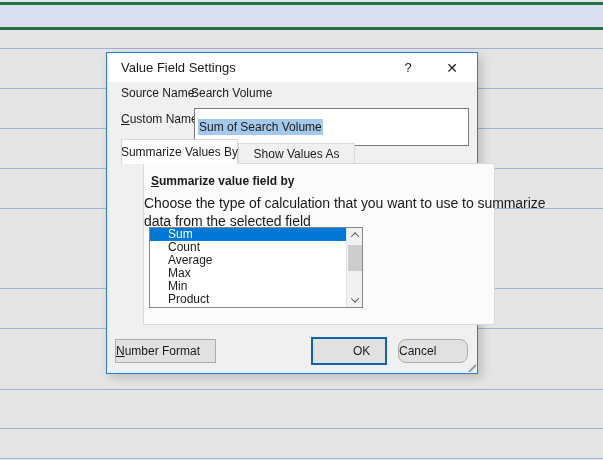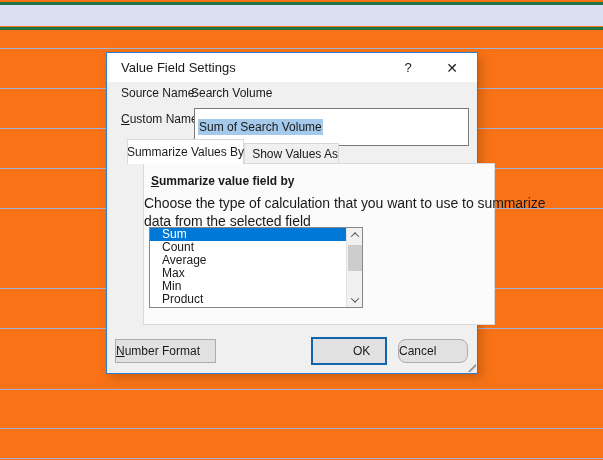--- a/index.html
+++ b/index.html
@@ -16,21 +16,21 @@
     --button-border:#adadad;
     --ok-border:#0f64ad;
     --text-color:#1a1a1a;
     --scroll-track:#f1f1f1;
     --scroll-thumb:#cdcdcd;
     --grip-gray:#9d9d9d;
   }
   *{margin:0;padding:0;box-sizing:border-box;}
   html,body{width:603px;height:460px;overflow:hidden;}
   body{font-family:"Liberation Sans",sans-serif;color:var(--text-color);background:#fff;}
-  #stage{position:relative;width:603px;height:460px;background:#f97316;}
+  #stage{position:relative;width:603px;height:460px;background:#e5e5e5;}
 
   
   .sheet{position:absolute;inset:0;}
   .green-line{position:absolute;left:0;width:603px;height:3px;background:var(--excel-green);}
   .band{position:absolute;left:0;width:603px;background:var(--band-lavender);}
   .gridline{position:absolute;left:0;width:603px;height:1px;background:var(--grid-blue);}
 
   
   .dialog{position:absolute;left:106px;top:52px;width:372px;height:322px;
     background:var(--dialog-bg);border:1px solid var(--dialog-border);
@@ -45,37 +45,37 @@
   .row-label{position:absolute;white-space:nowrap;font-size:12px;}
   .accesskey{text-decoration:underline;}
 
   .name-input{position:absolute;left:87px;top:55px;width:275px;height:38px;background:#fff;
     border:1px solid #7a7a7a;display:flex;align-items:center;padding-left:3px;overflow:hidden;}
   .name-input .sel{background:var(--input-selection);padding:1px 1px;white-space:nowrap;}
 
   
   .tabstrip{position:absolute;left:0;top:86px;width:100%;height:25px;}
   .tab{position:absolute;bottom:0;display:flex;align-items:center;justify-content:center;
-    white-space:nowrap;font-size:12px;margin-left:6px;}
+    white-space:nowrap;font-size:12px;}
   .tab.active{left:14px;width:117px;height:25px;background:#fff;
     border:1px solid #d9d9d9;border-bottom:none;z-index:3;}
-  .tab.inactive{left:131px;width:95px;height:21px;background:var(--dialog-bg);
-    border:1px solid #d9d9d9;border-bottom:none;z-index:1;justify-content:flex-end;}
+  .tab.inactive{left:131px;width:117px;height:21px;background:var(--dialog-bg);
+    border:1px solid #d9d9d9;border-bottom:none;z-index:1;}
 
   .tabpanel{position:absolute;left:9px;top:110px;width:352px;height:162px;
     background:var(--panel-bg);border:1px solid #d9d9d9;z-index:2;margin-left:27px;}
   .section-heading{position:absolute;left:7px;top:10px;font-weight:bold;font-size:12px;white-space:nowrap;}
   .desc{position:absolute;left:0;font-size:14px;letter-spacing:-0.05px;white-space:nowrap;text-align:center;}
   .desc.l1{top:31px;}
   .desc.l2{top:49px;}
 
   
   .listbox{position:absolute;left:5px;top:63px;width:214px;height:81px;background:#fff;
     border:1px solid #828790;overflow:hidden;}
-  .list-item{height:13px;line-height:13px;padding-left:12px;font-size:12px;white-space:nowrap;}
+  .list-item{height:13px;line-height:13px;padding-left:18px;font-size:12px;white-space:nowrap;}
   .list-item.selected{background:var(--select-blue);color:#fff;}
   .scrollbar{position:absolute;right:0;top:0;width:16px;height:79px;background:var(--scroll-track);
     border-left:1px solid #e3e3e3;}
   .scroll-arrow{position:absolute;left:0;width:16px;height:14px;display:flex;align-items:center;justify-content:center;}
   .scroll-arrow.up{top:0;}
   .scroll-arrow.down{bottom:0;}
   .chev{width:6px;height:6px;border-left:1.4px solid #505050;border-top:1.4px solid #505050;}
   .chev.up{transform:rotate(45deg) translate(1px,1px);}
   .chev.down{transform:rotate(225deg) translate(1px,1px);}
   .scroll-thumb{position:absolute;left:1px;top:17px;width:14px;height:26px;background:var(--scroll-thumb);}

